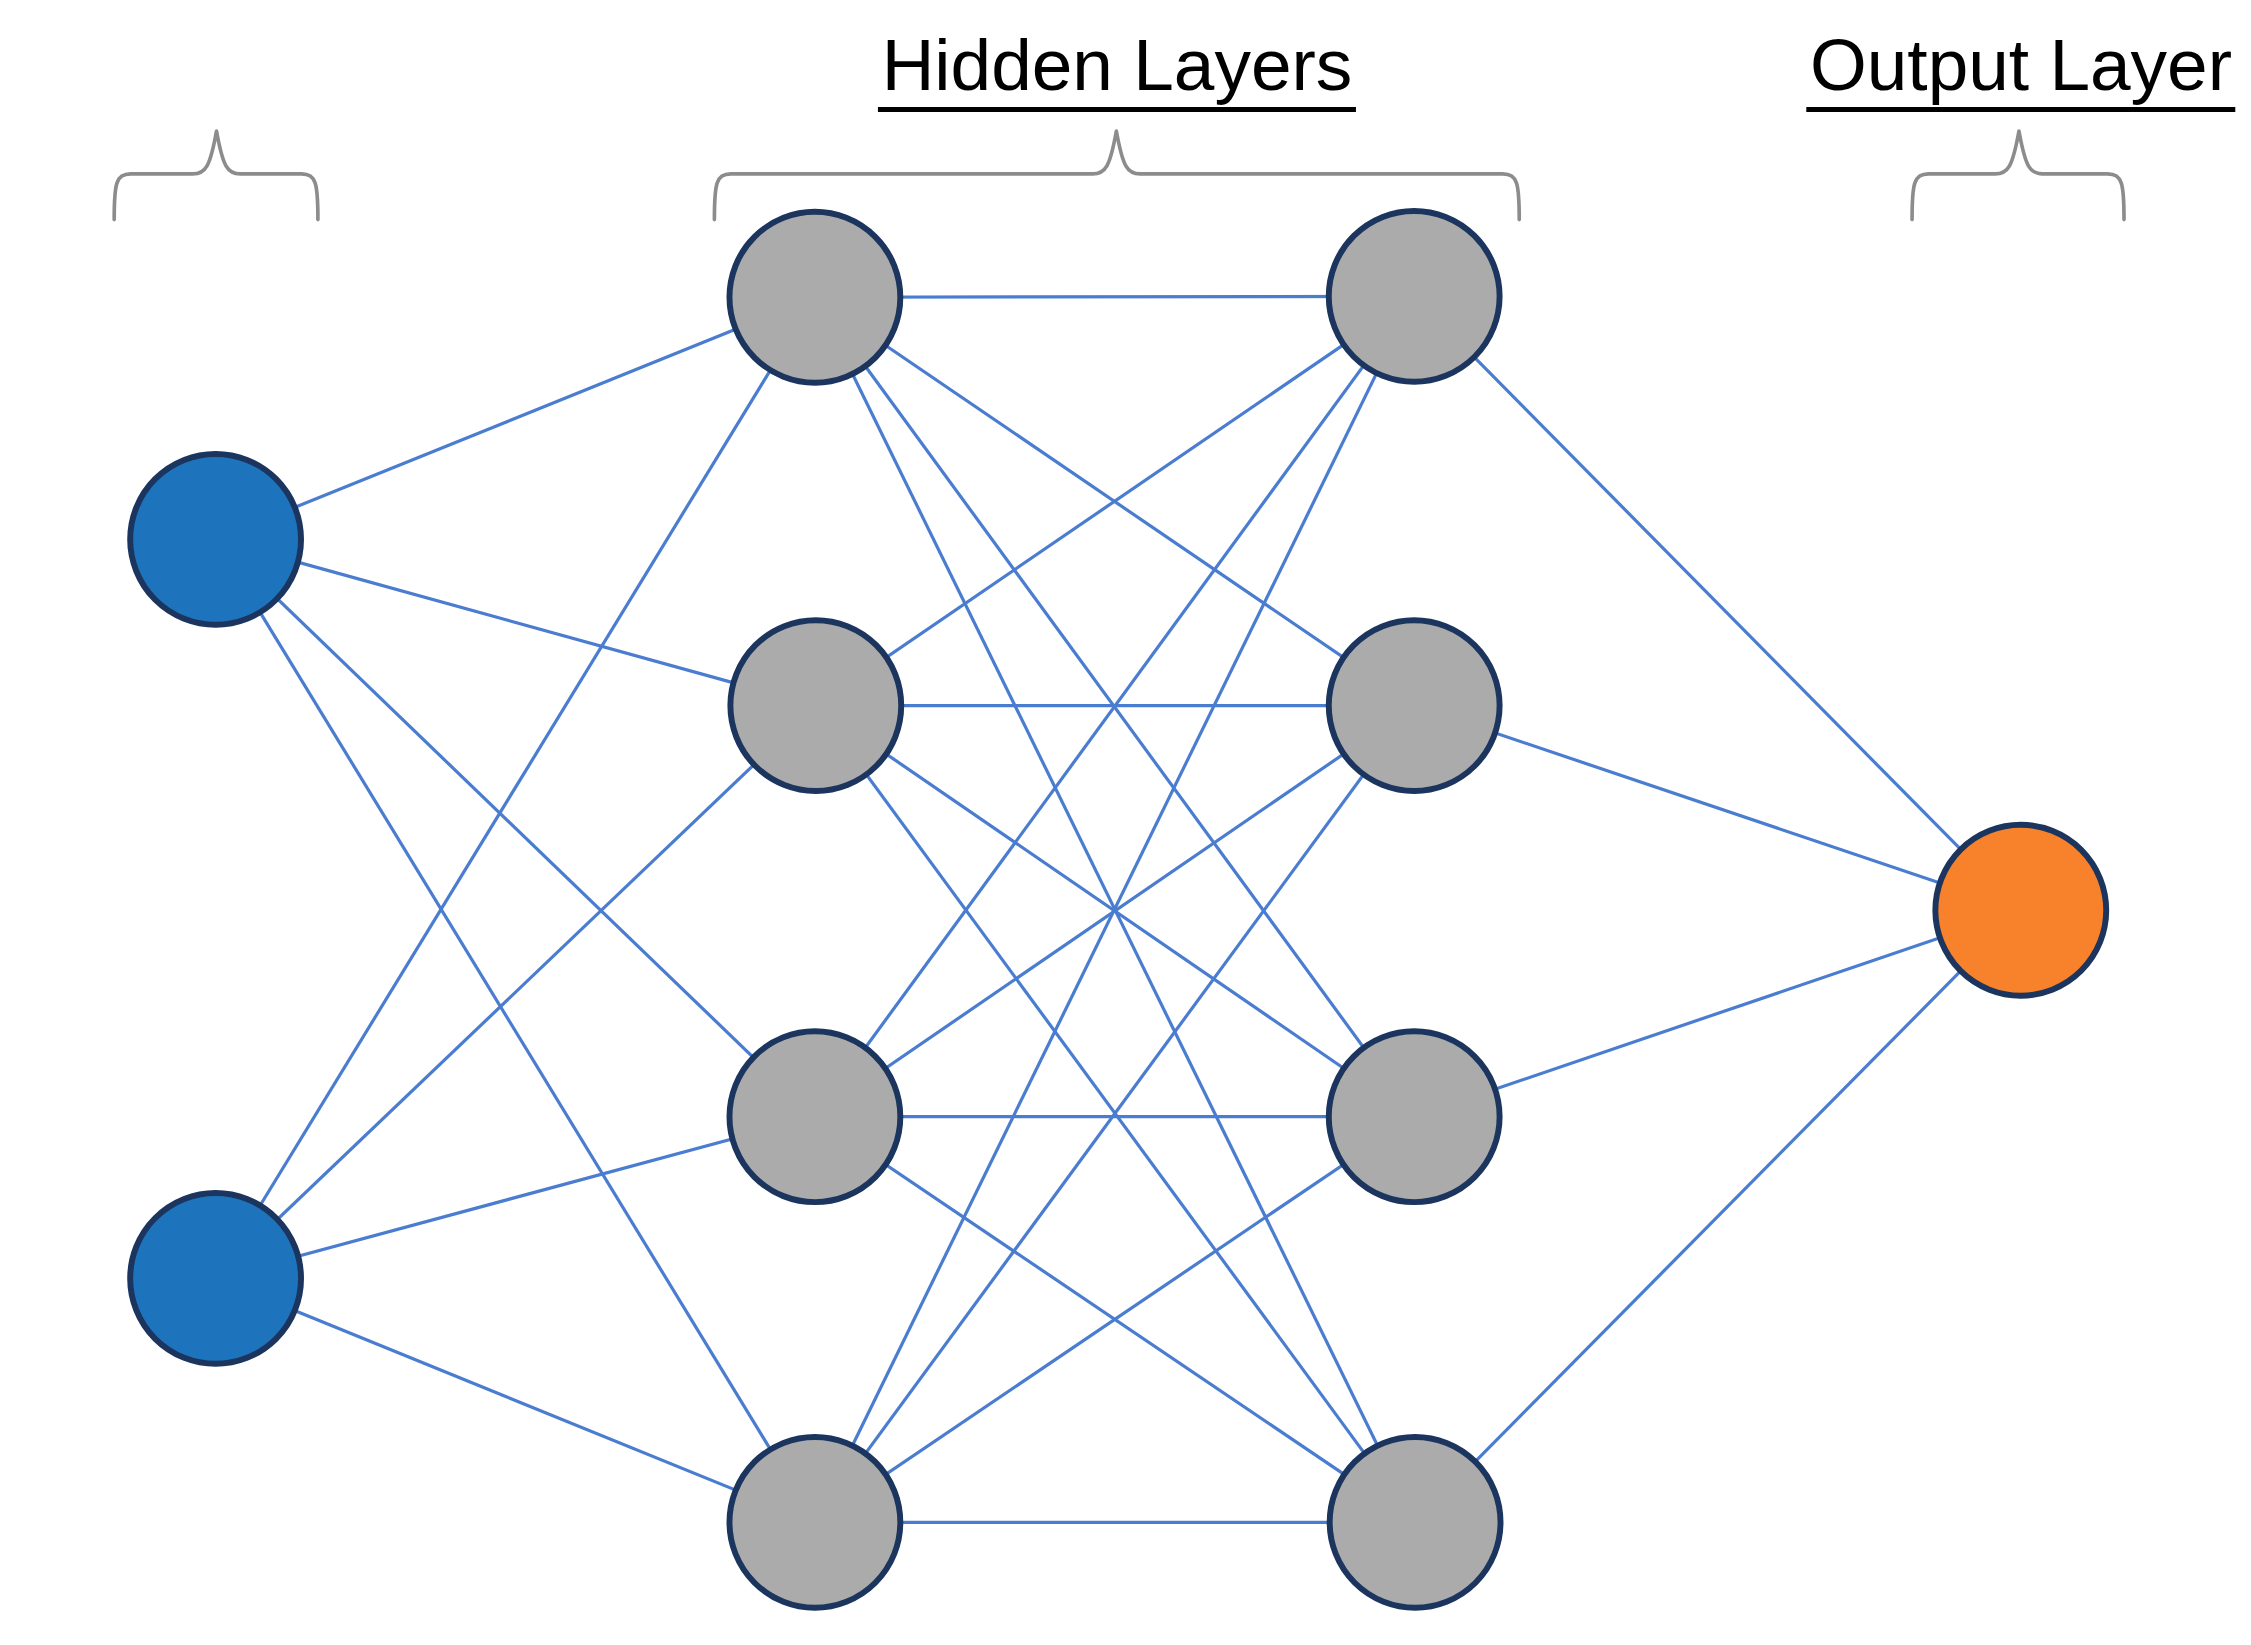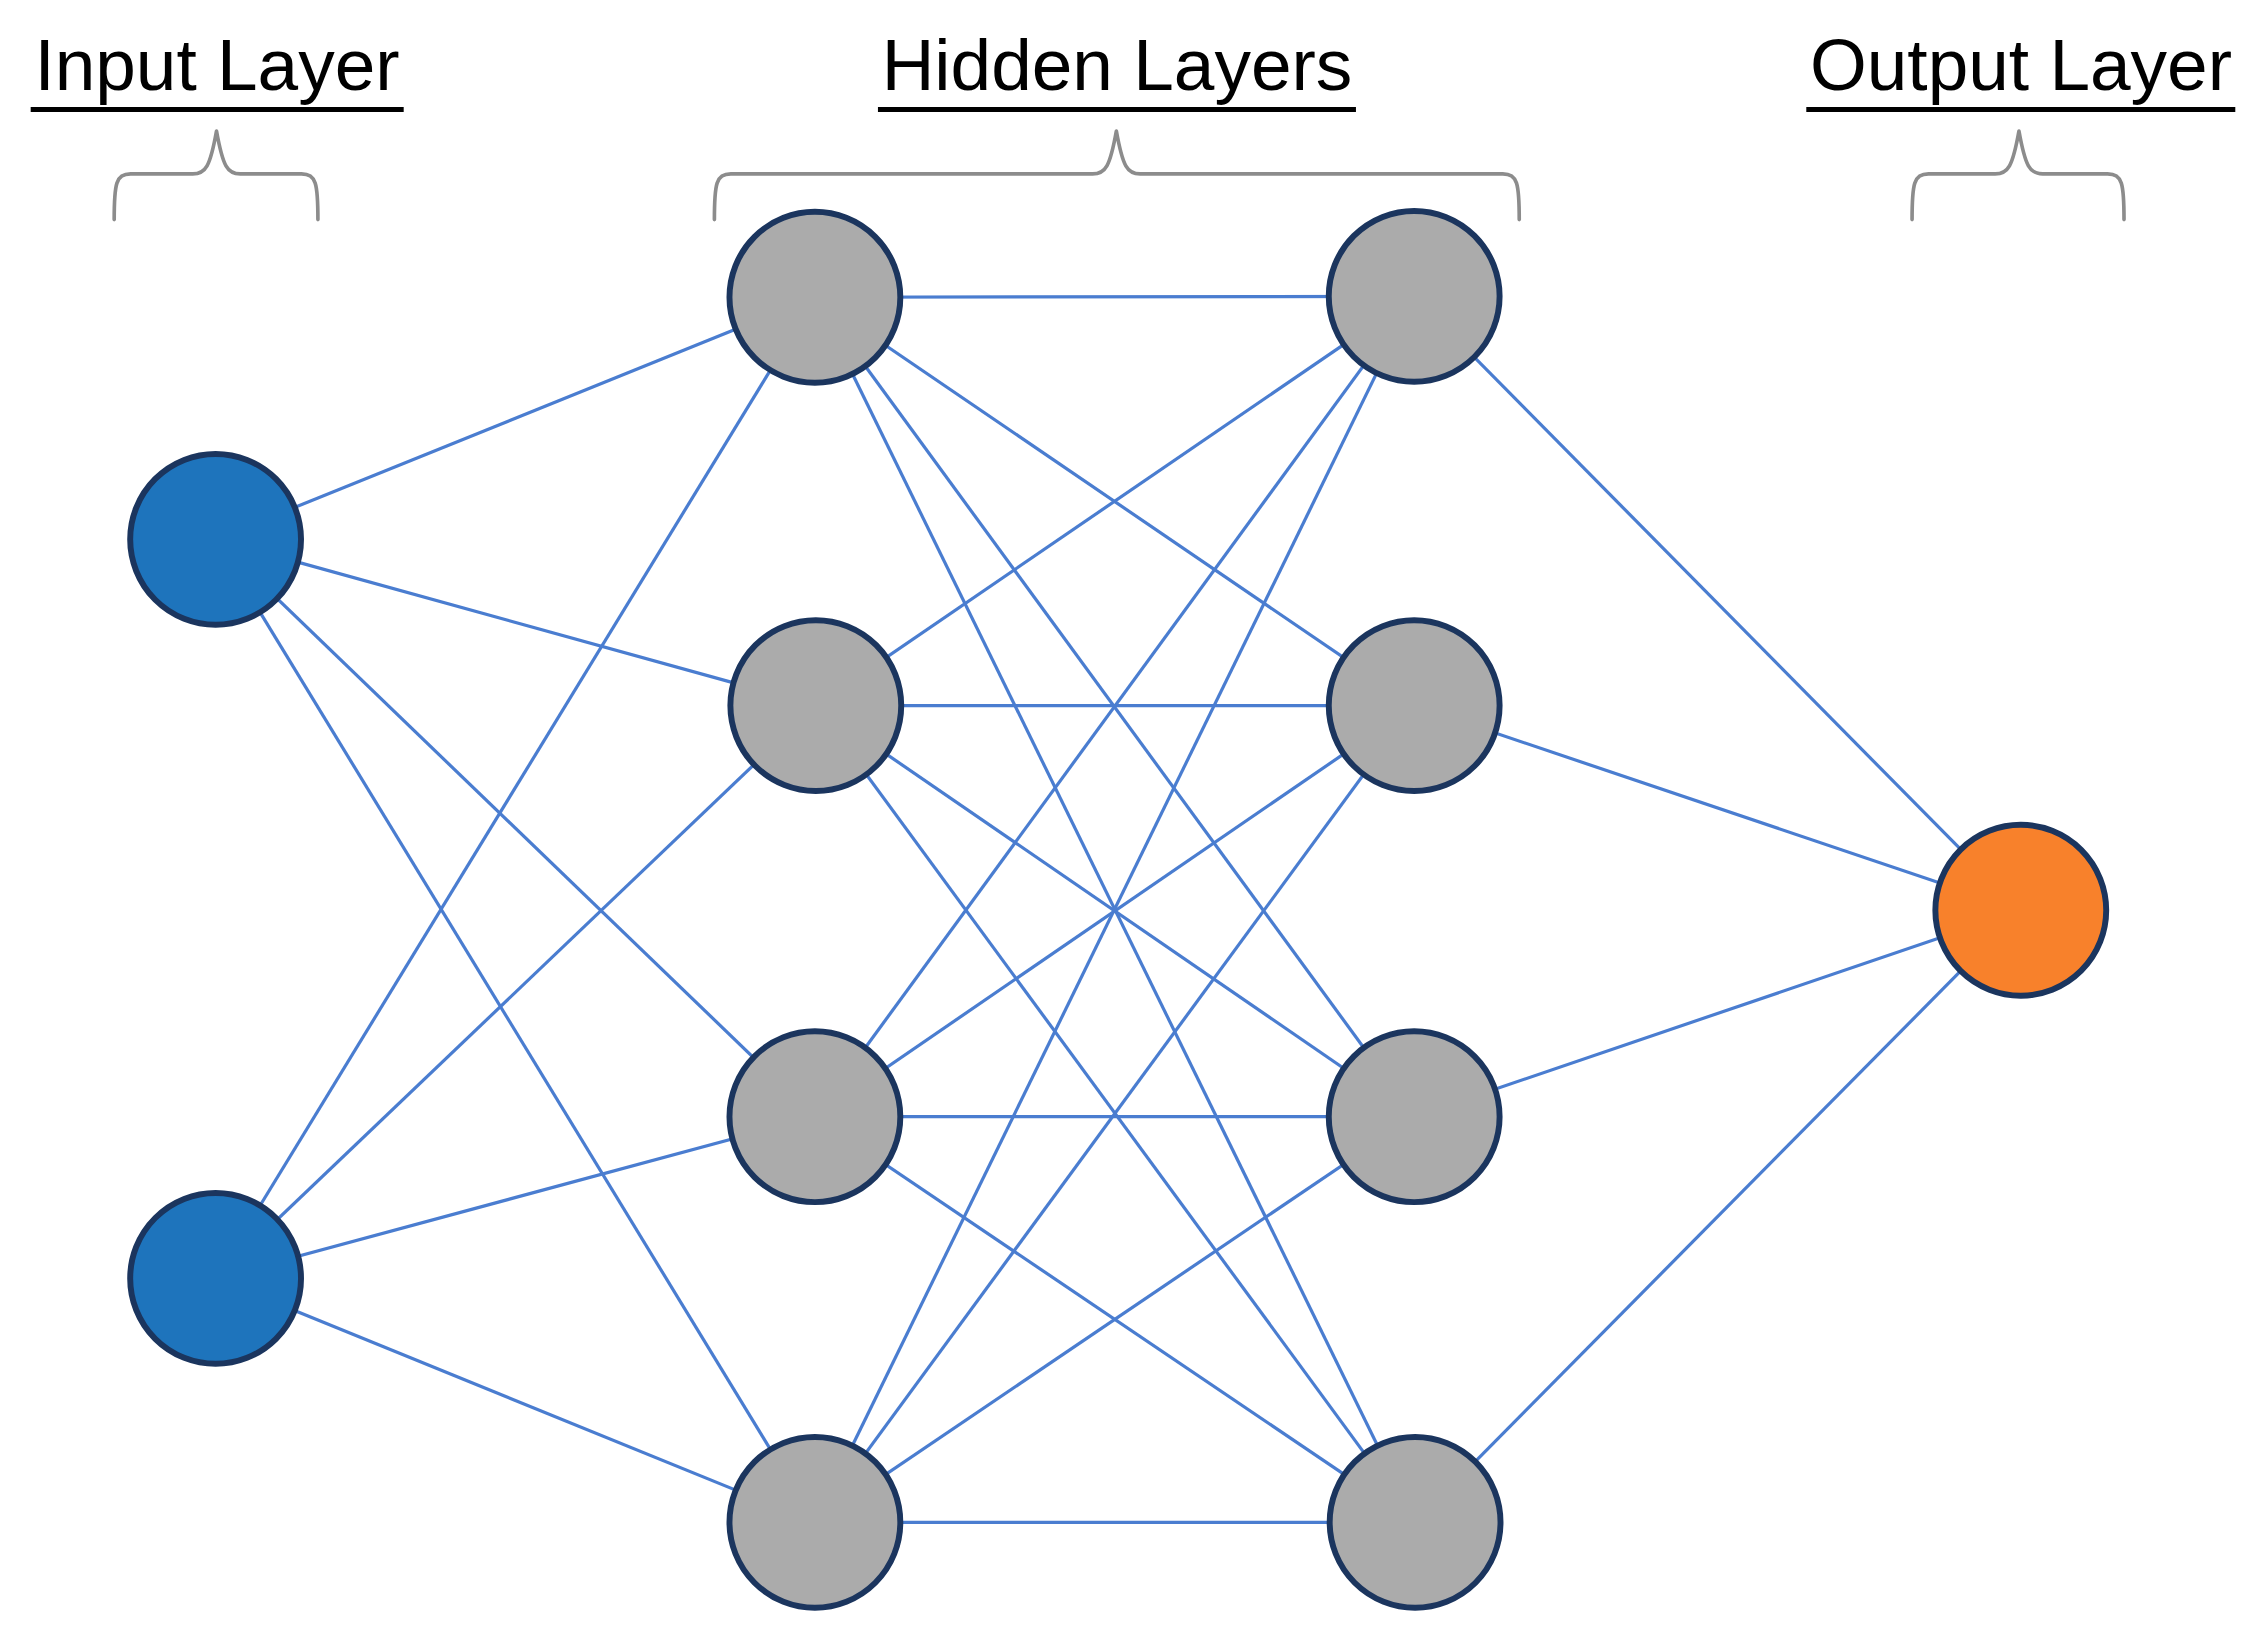--- a/index.html
+++ b/index.html
@@ -84,17 +84,16 @@
         <circle cx="892" cy="1222" r="93.5" fill="#ABABAB" stroke="#1B355E" stroke-width="6.5"></circle>
         <circle cx="892" cy="1666" r="93.5" fill="#ABABAB" stroke="#1B355E" stroke-width="6.5"></circle>
         <circle cx="1548" cy="324" r="93.5" fill="#ABABAB" stroke="#1B355E" stroke-width="6.5"></circle>
         <circle cx="1548" cy="772" r="93.5" fill="#ABABAB" stroke="#1B355E" stroke-width="6.5"></circle>
         <circle cx="1548" cy="1222" r="93.5" fill="#ABABAB" stroke="#1B355E" stroke-width="6.5"></circle>
         <circle cx="1549" cy="1666" r="93.5" fill="#ABABAB" stroke="#1B355E" stroke-width="6.5"></circle>
         <circle cx="2212" cy="996" r="93.5" fill="#F8812B" stroke="#1B355E" stroke-width="6.5"></circle>
       </g>
   </svg>
 
-  <div class="diagram-label label-input">Input Layer</div>
   <div class="diagram-label label-output">Output Layer</div>
   <div class="diagram-label label-hidden">Hidden Layers</div>
 </div>
 
 
 </body></html>

